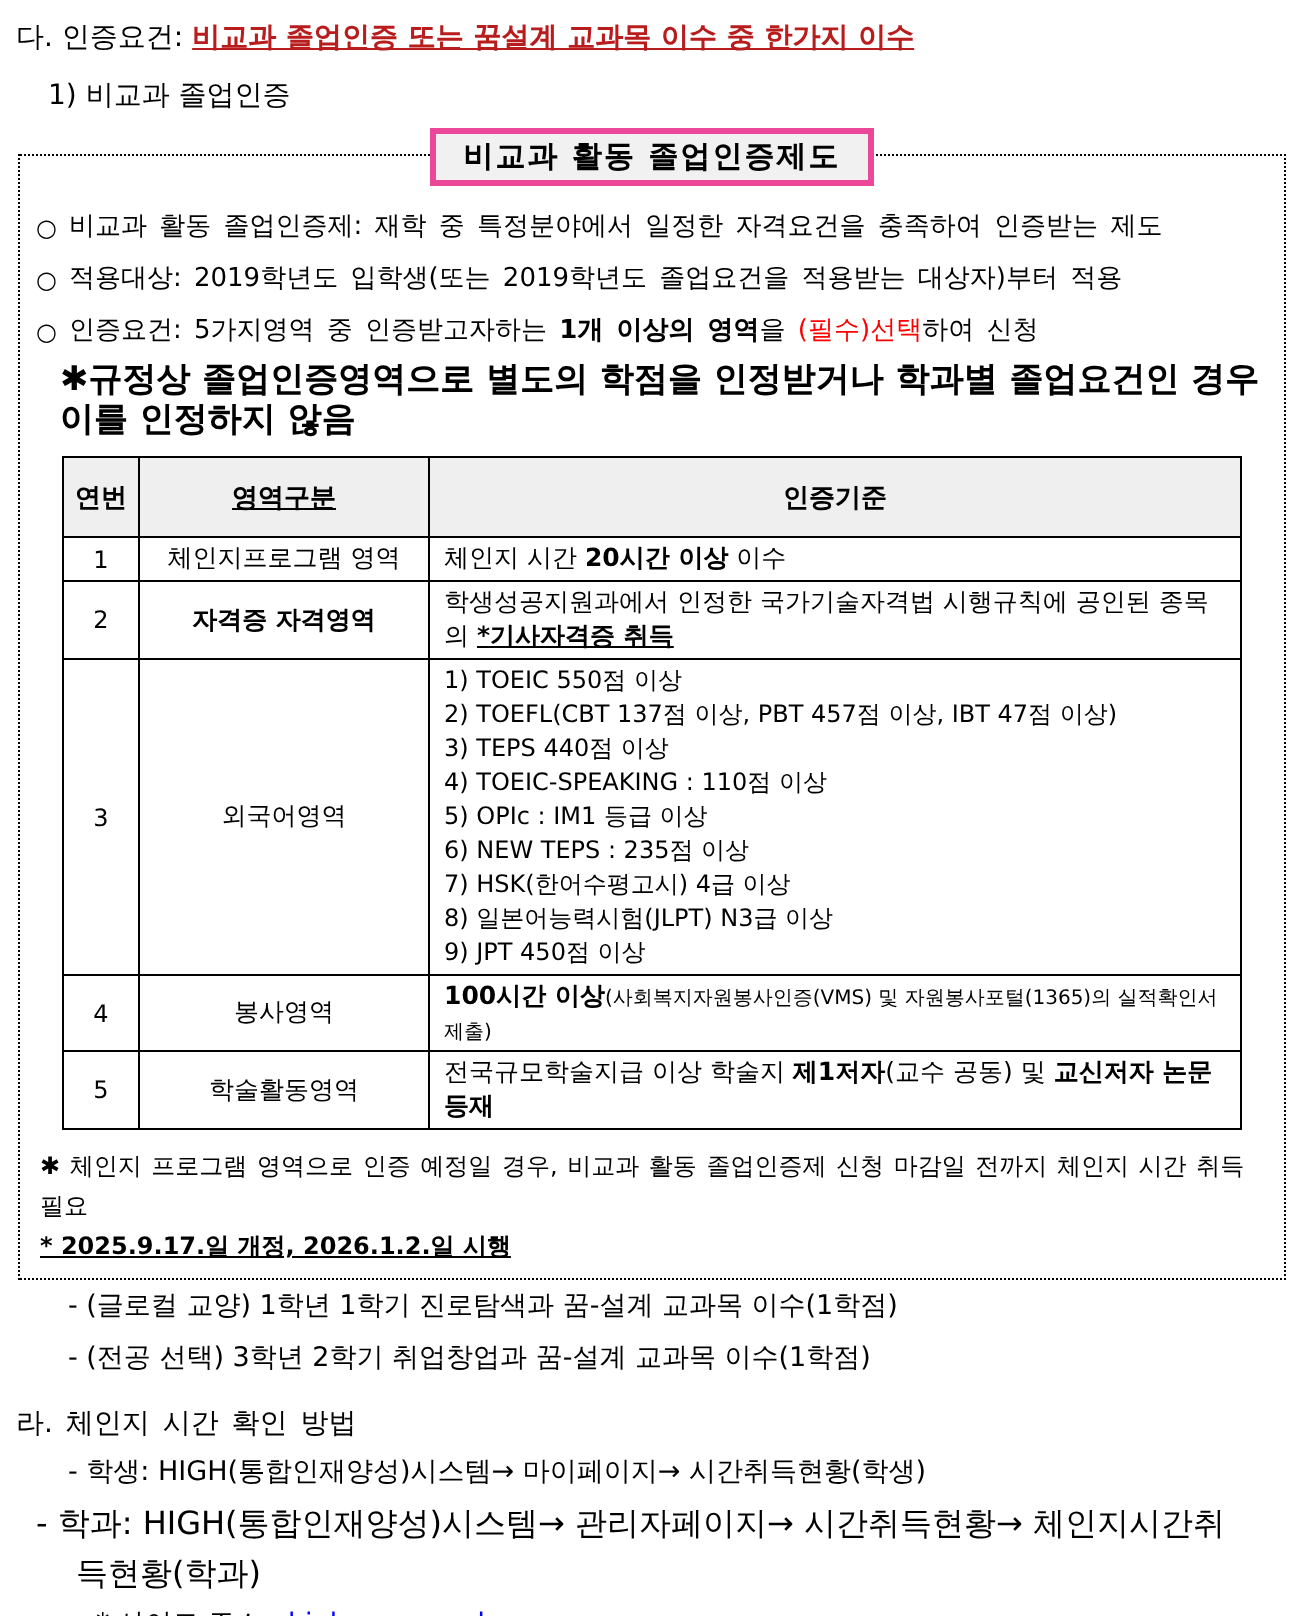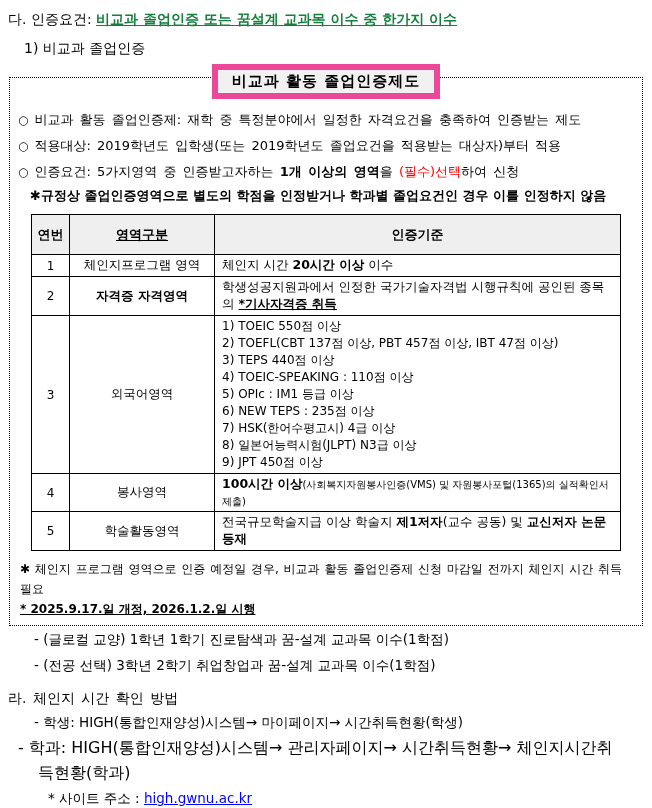--- a/index.html
+++ b/index.html
@@ -6,45 +6,45 @@
   html, body { background: #ffffff; }
   body {
     width: 652px; height: 808px;
     font-family: "DejaVu Sans", "Liberation Sans", sans-serif;
     color: #000; font-size: 13px; overflow: hidden;
   }
   .doc { padding: 8px 8px 0 8px; }
 
   
   .h-line { font-size: 14px; line-height: 22px; margin-bottom: 7px; white-space: nowrap; }
-  .h-emph { color: #15803d; font-weight: bold; text-decoration: underline; }
+  .h-emph { color: #b91c1c; font-weight: bold; text-decoration: underline; }
   .sub-line { font-size: 14px; line-height: 22px; margin-left: 16px; margin-bottom: 4px; }
 
   
   .cert-box {
     border: 1px dotted #000;
     margin: 18px 1px 0 1px;
     padding: 0 8px 6px 8px;
     position: relative;
   }
   .box-title {
     width: fit-content;
     margin: -14px auto 8px auto;
-    border: 6px solid #ec4899;
+    border: 3px solid #ec4899;
     background: #f1f1f1;
     font-size: 15px; font-weight: bold;
     padding: 2px 14px;
     position: relative; z-index: 2;
     letter-spacing: 1px;
   }
   .bullet-row { display: flex; align-items: flex-start; line-height: 26px; font-size: 13px; word-spacing: 2px; }
   .bullet-glyph { margin-right: 6px; font-size: 12px; }
   .b-bold { font-weight: bold; }
   .b-red  { font-weight: normal; color: #ff0000; }
-  .box-note { font-size: 13px; font-weight: bold; margin: 1px 0 2px 12px; line-height: 20px; }
+  .box-note { font-size: 17px; font-weight: bold; margin: 1px 0 2px 12px; line-height: 20px; }
 
   
   table.cert-table { border-collapse: collapse; width: 590px; margin: 8px auto 8px auto; border: 1.5px solid #000; }
   .cert-table th, .cert-table td { border: 1px solid #000; }
   .cert-table th { background: #efefef; font-size: 13px; font-weight: bold; height: 40px; }
   .col-no  { width: 38px; }
   .col-cat { width: 145px; text-decoration: underline; }
   td.c-no  { text-align: center; font-size: 12px; height: 22px; }
   td.c-cat { text-align: center; font-size: 12.5px; }
   td.c-crit { padding: 2px 7px; font-size: 12.5px; }

